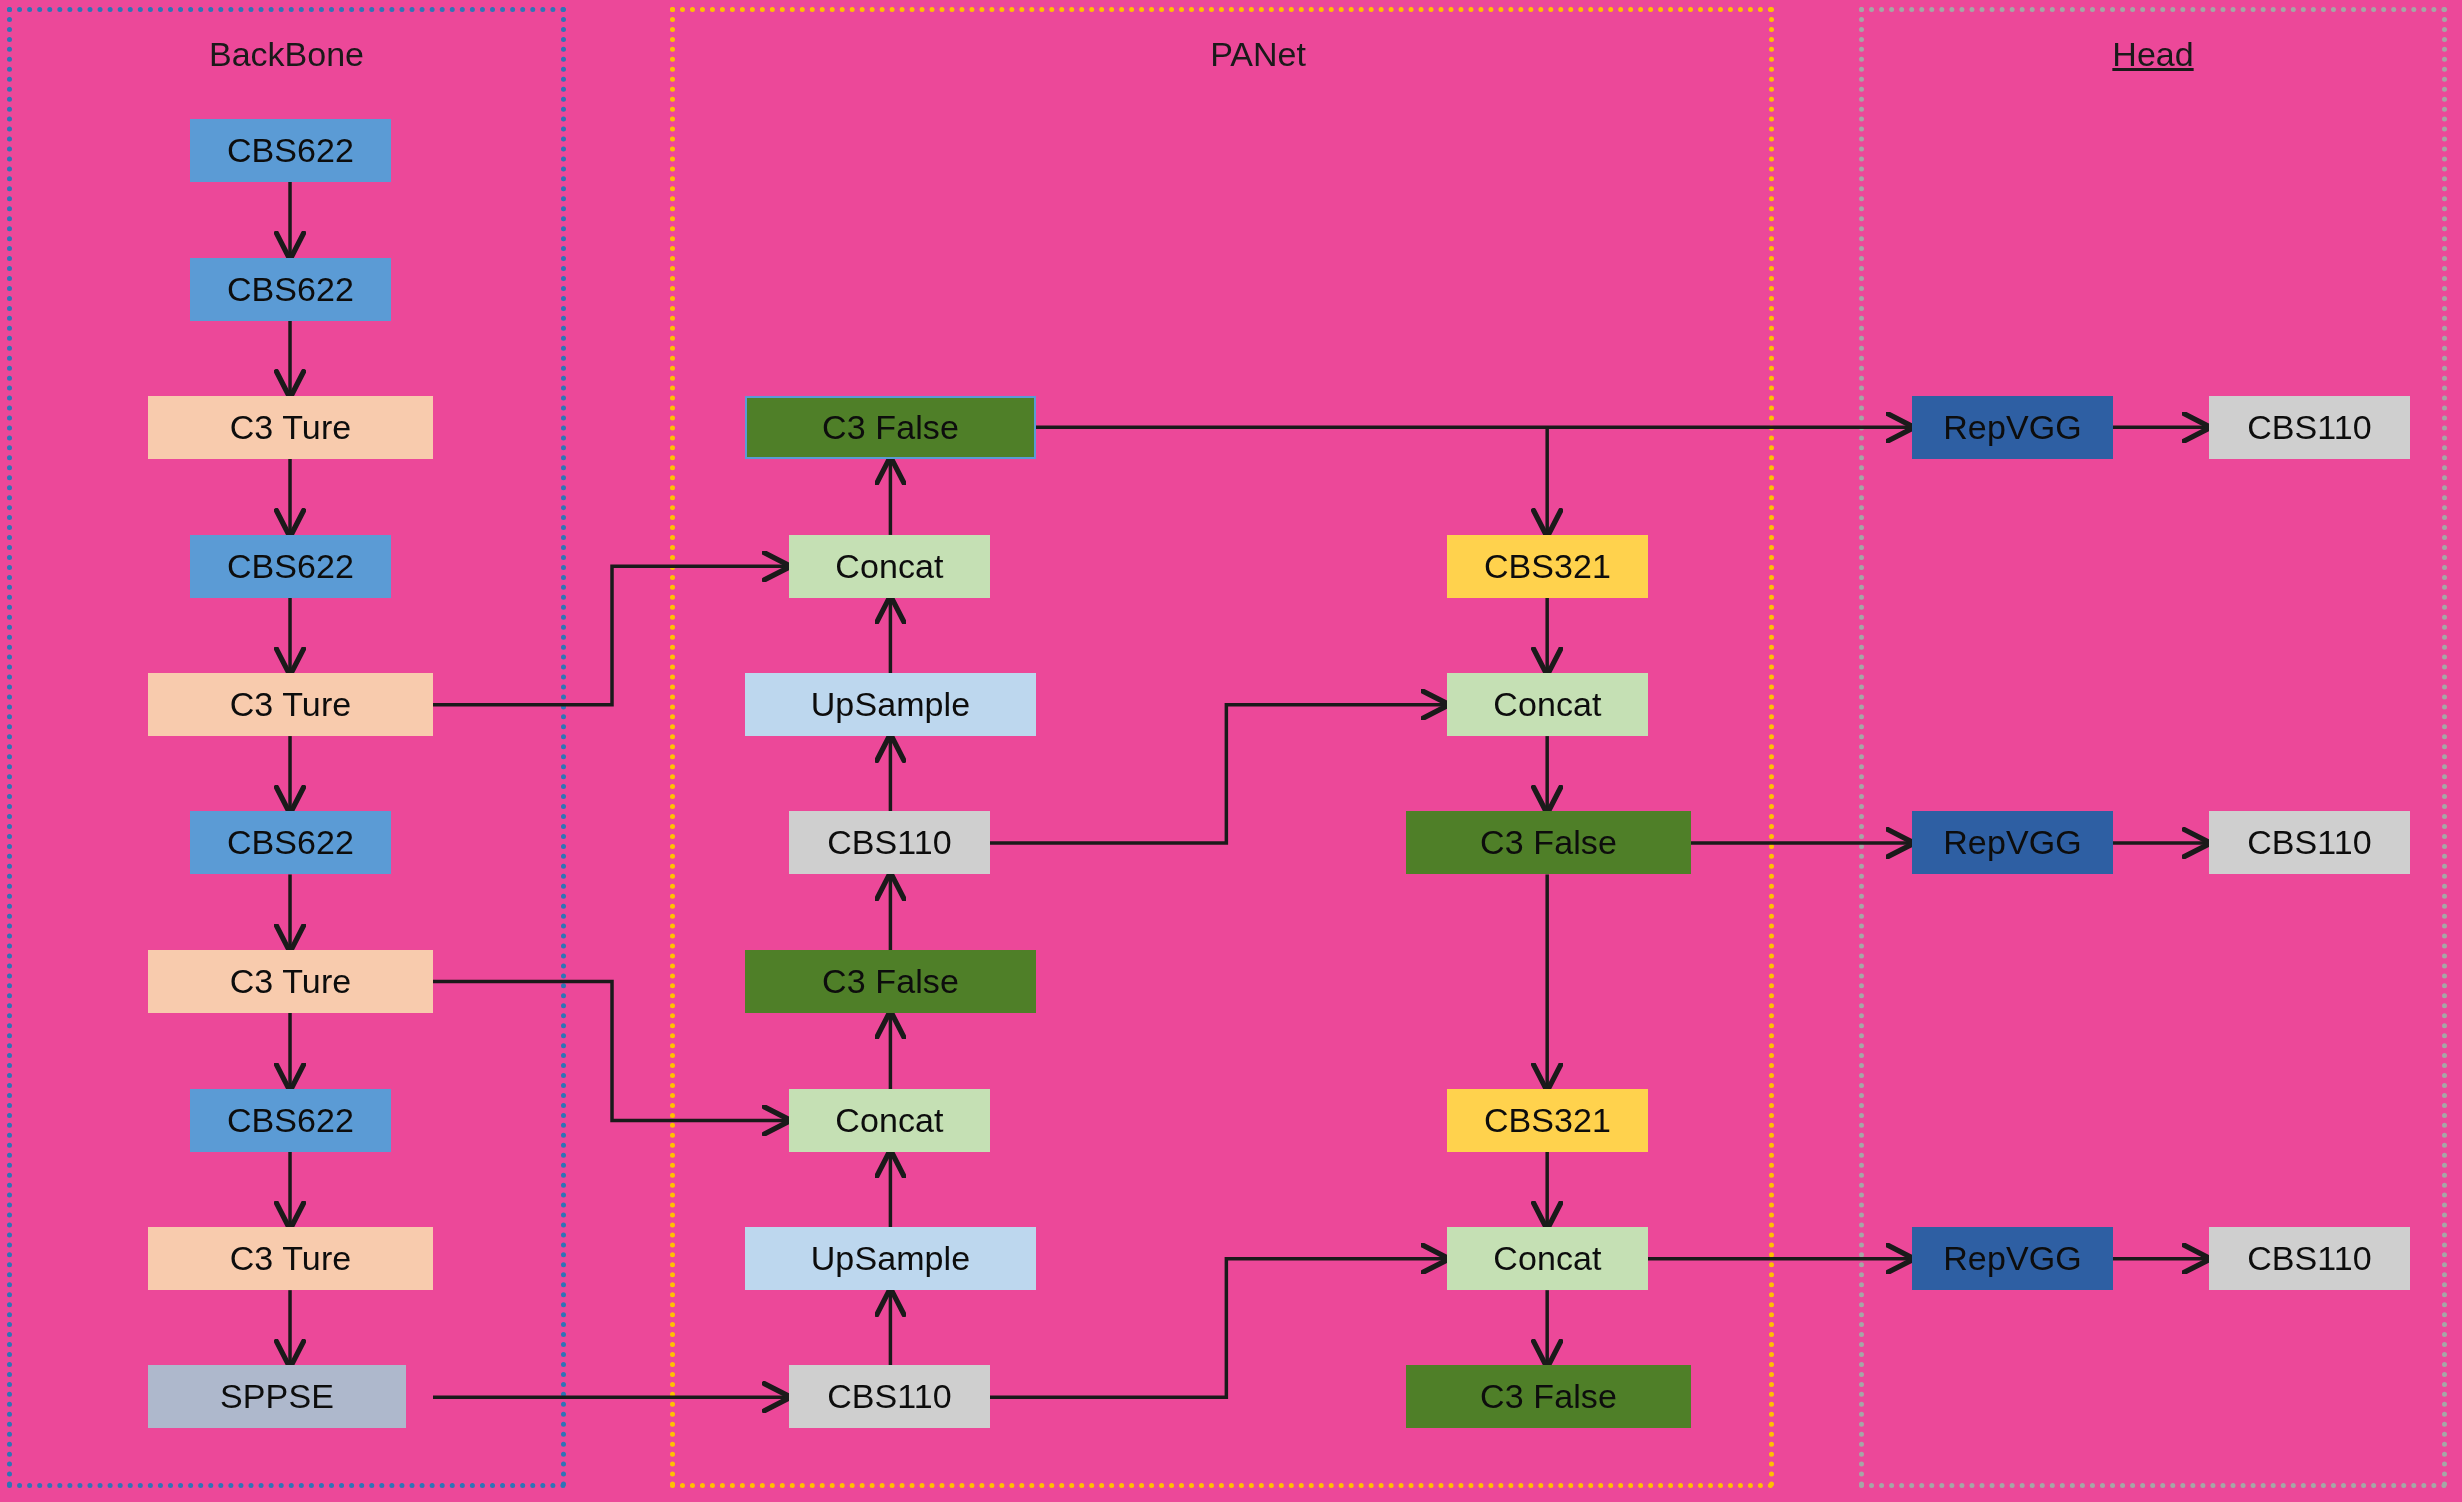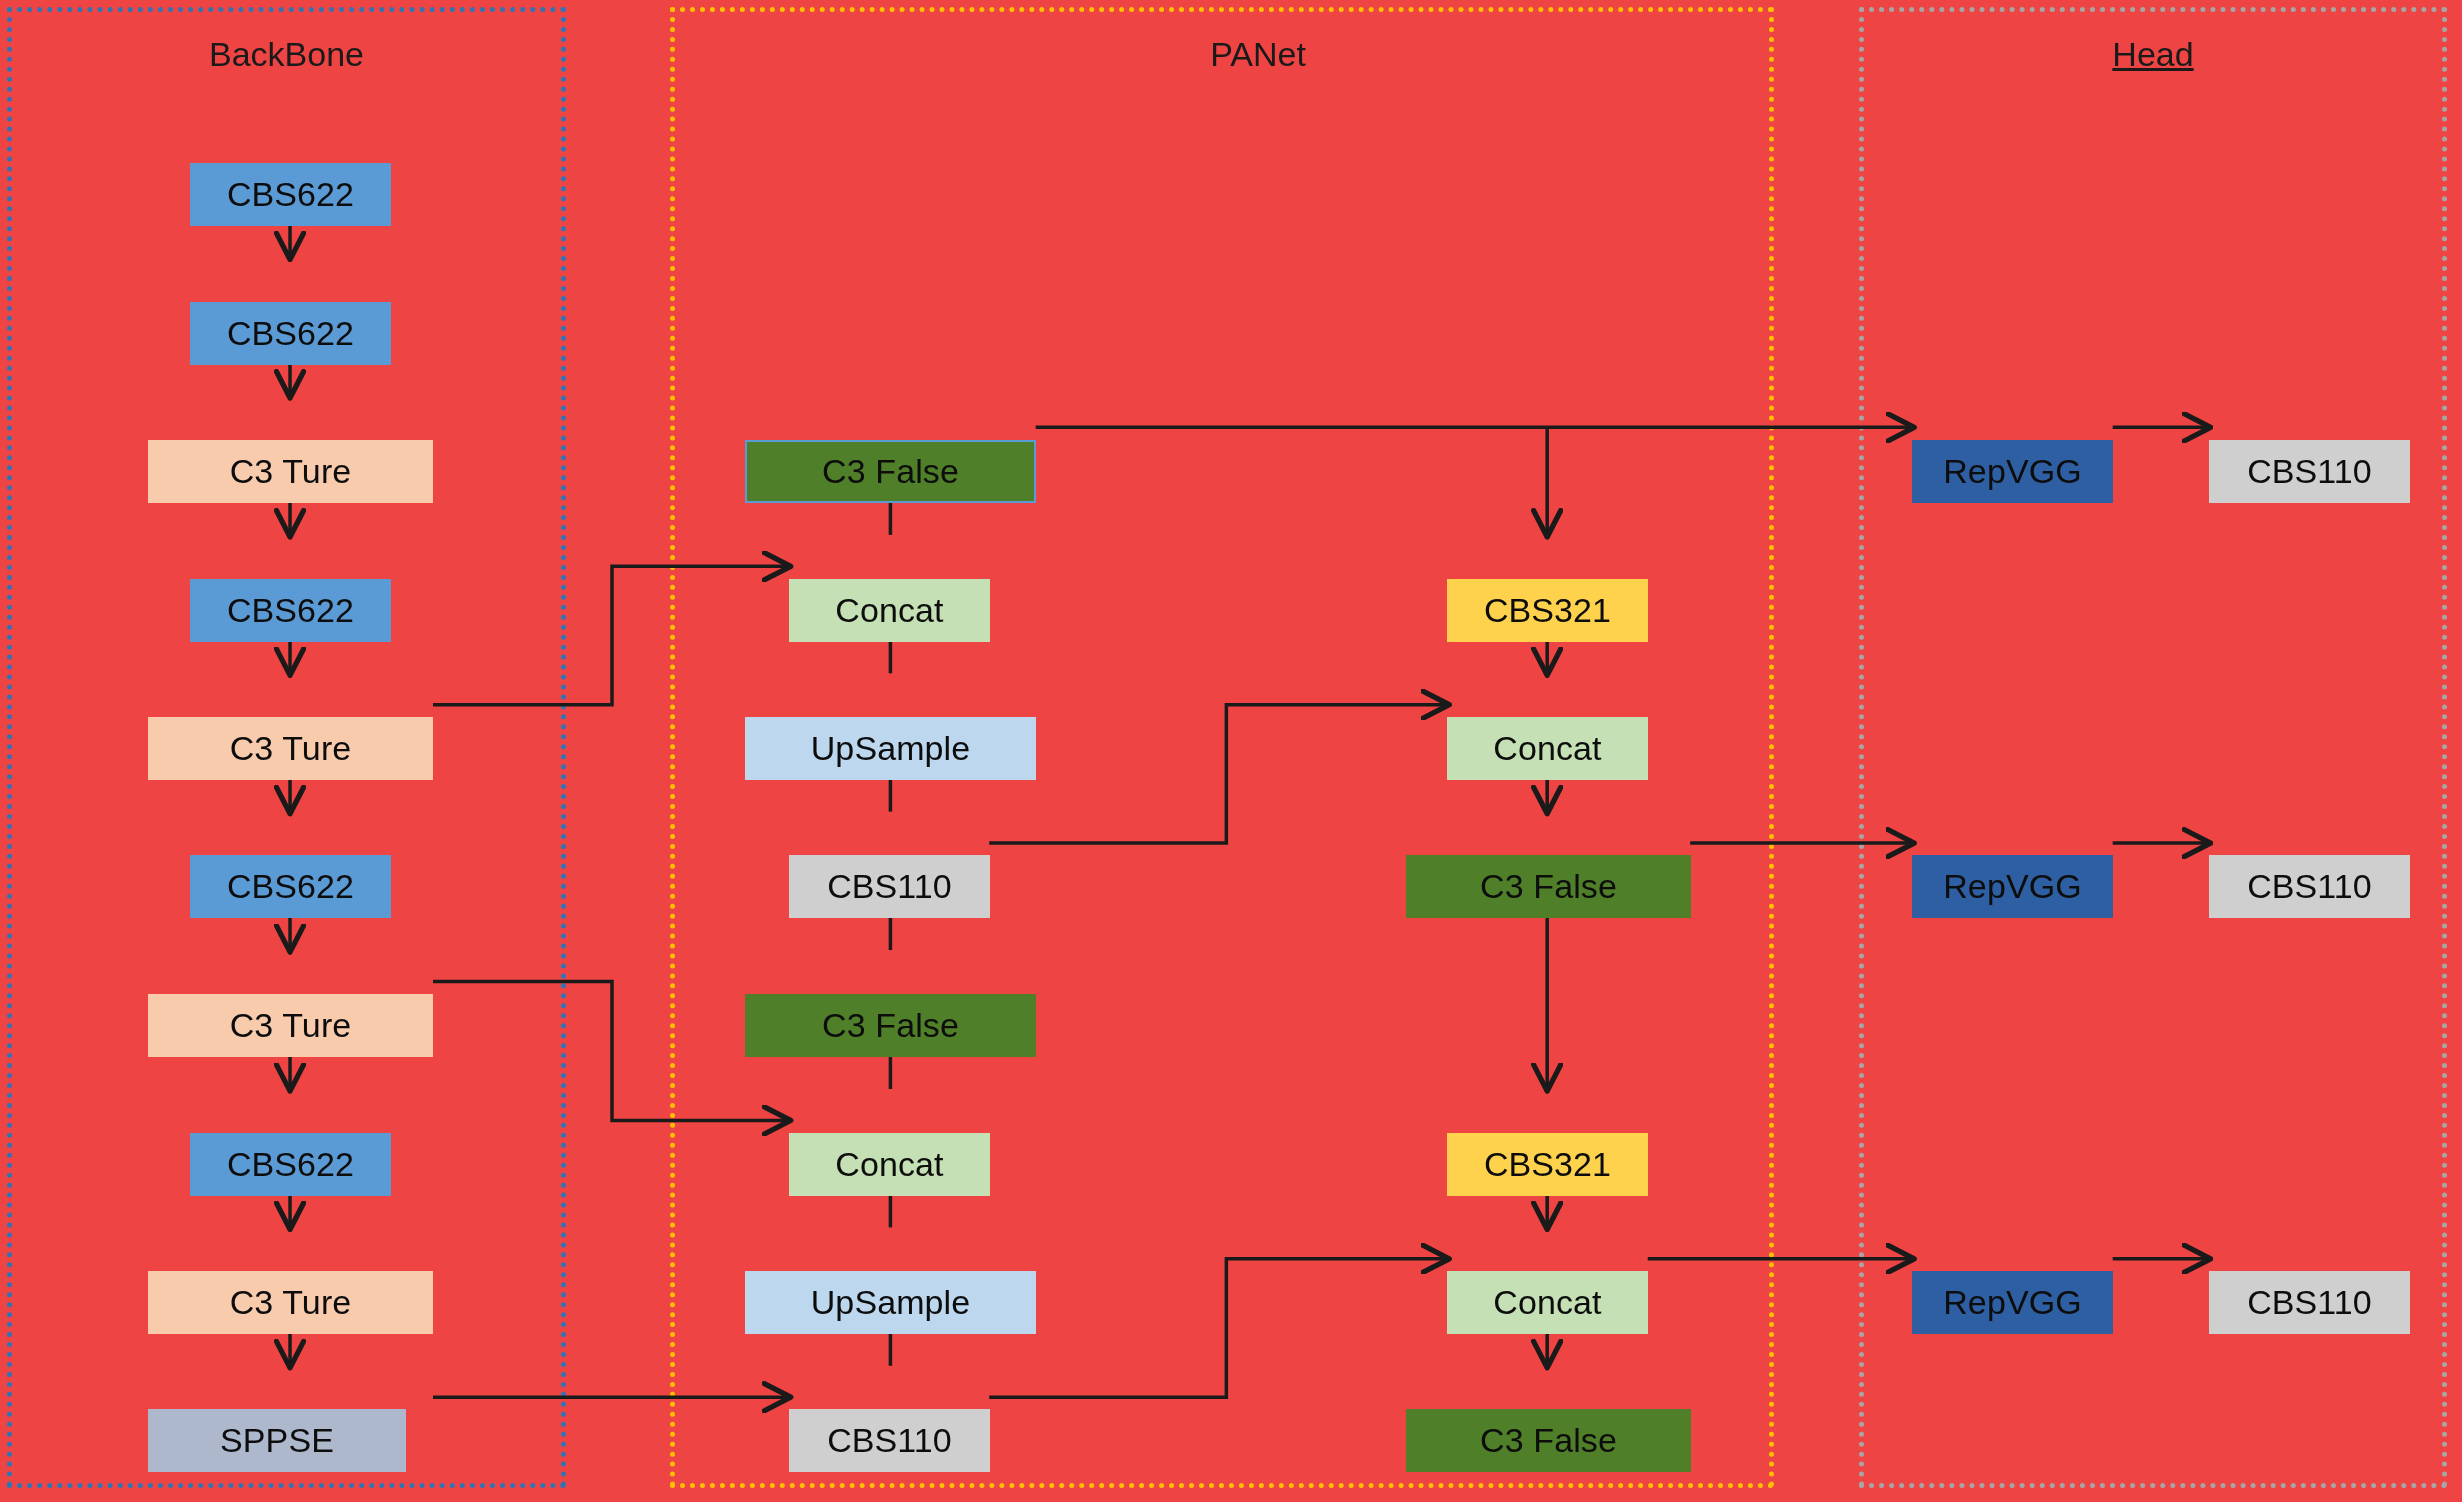--- a/index.html
+++ b/index.html
@@ -7,21 +7,21 @@
     padding: 0;
     background: #ffffff;
   }
   body {
     font-family: "Liberation Sans", sans-serif;
   }
   #canvas {
     position: relative;
     width: 2462px;
     height: 1503px;
-    background: #ef4444;
+    background: #ec4899;
     overflow: hidden;
   }
   svg.layer {
     position: absolute;
     left: 0;
     top: 0;
     width: 2462px;
     height: 1503px;
   }
   .group-box {
@@ -41,21 +41,20 @@
     position: absolute;
     box-sizing: border-box;
     display: flex;
     align-items: center;
     justify-content: center;
     font-size: 34px;
     color: #0d0d0d;
     font-family: "Liberation Sans", sans-serif;
     white-space: nowrap;
     letter-spacing: 0.1px;
-    margin-top: 44px;
   }
 </style>
 </head>
 <body>
 
 <div id="canvas">
 
   <div id="groups-layer">
       <div class="group-box" style="left: 7px; top: 7px; width: 559px; height: 1481px; border: 5.2px dotted rgb(46, 117, 182);"></div>
       <div class="group-label" style="left: 7px; top: 35px; width: 559px;">BackBone</div>

